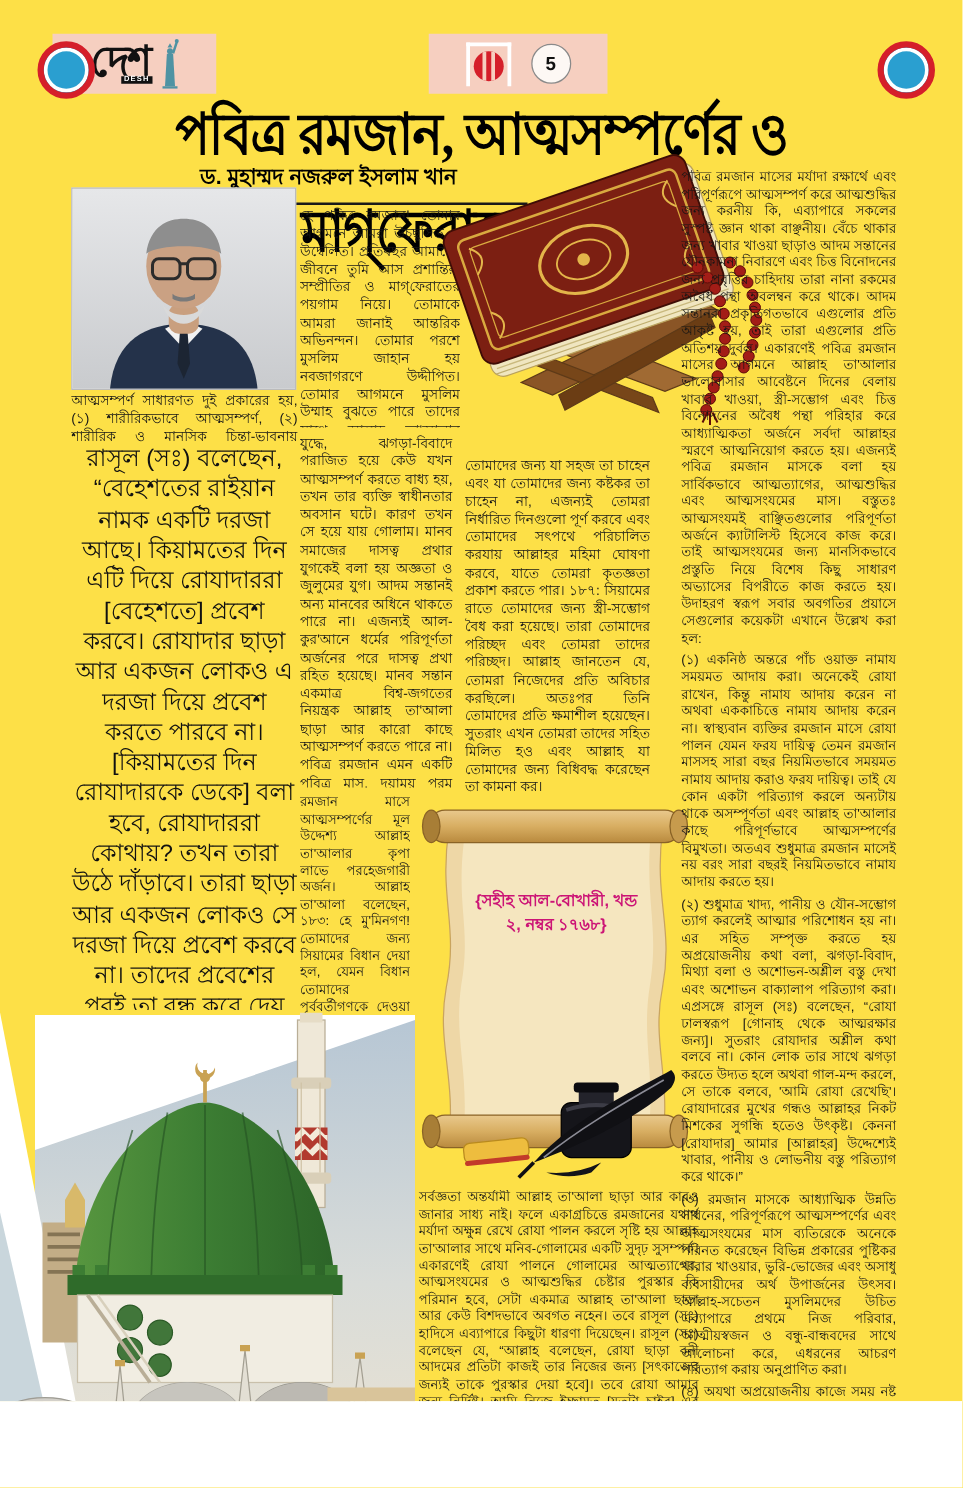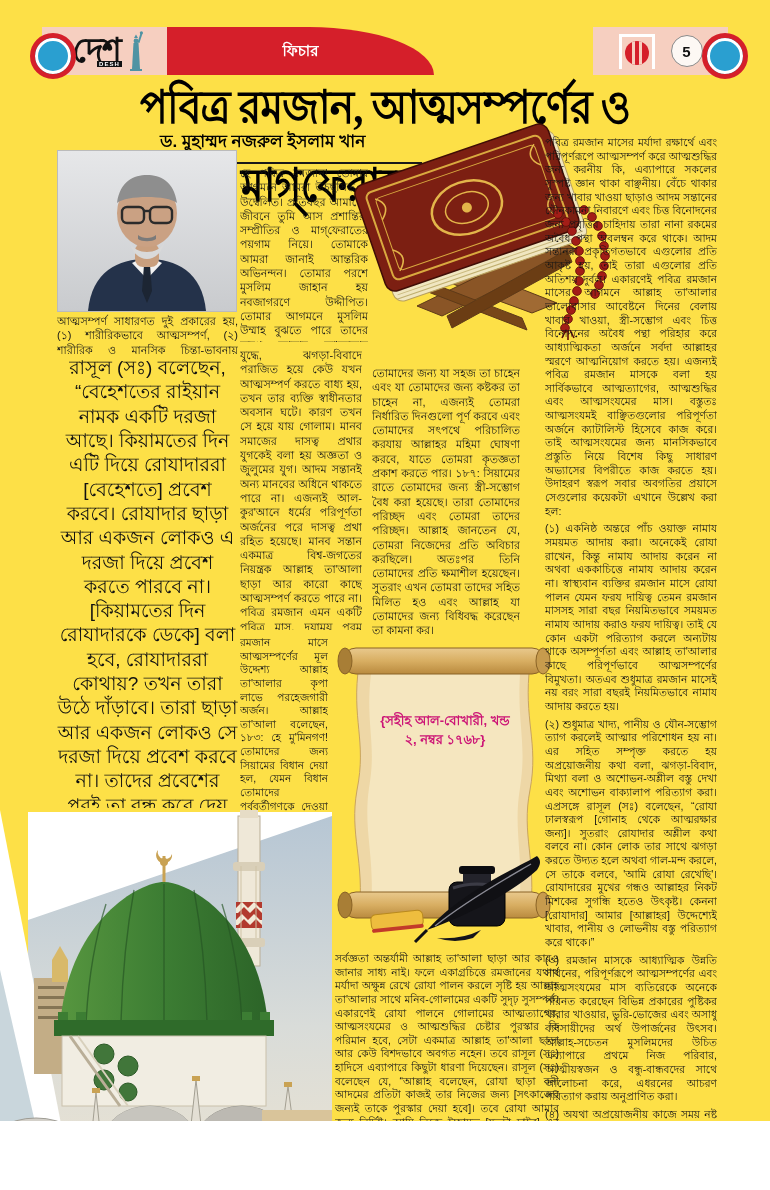--- a/index.html
+++ b/index.html
@@ -58,23 +58,20 @@
       <svg class="statue" viewBox="0 0 16 40">
         <g fill="#4f93a3">
           <circle cx="8" cy="10" r="2.4"></circle>
           <path d="M6 7 L8 3.5 L10 7 Z"></path>
           <path d="M5.5 12 L10.5 12 L12 38 L4 38 Z"></path>
           <rect x="11" y="2" width="2" height="10" transform="rotate(18 12 7)"></rect>
           <circle cx="13.4" cy="1.8" r="1.6"></circle>
           <rect x="2" y="38" width="12" height="2"></rect>
         </g>
       </svg>
-    </div>
-    <div class="seg seg-red">
-      <span>ফিচার</span>
     </div>
     <div class="seg seg-cream">
       <div class="d1">Wednesday 18 February 2026</div>
       <div class="d2">বুধবার ১৮ ফেব্রুয়ারি ২০২৬</div>
     </div>
     <div class="seg seg-pink seg-right">
       <div class="gate-icon">
           <div class="ball"></div>
         </div>
       <div class="page-badge">

